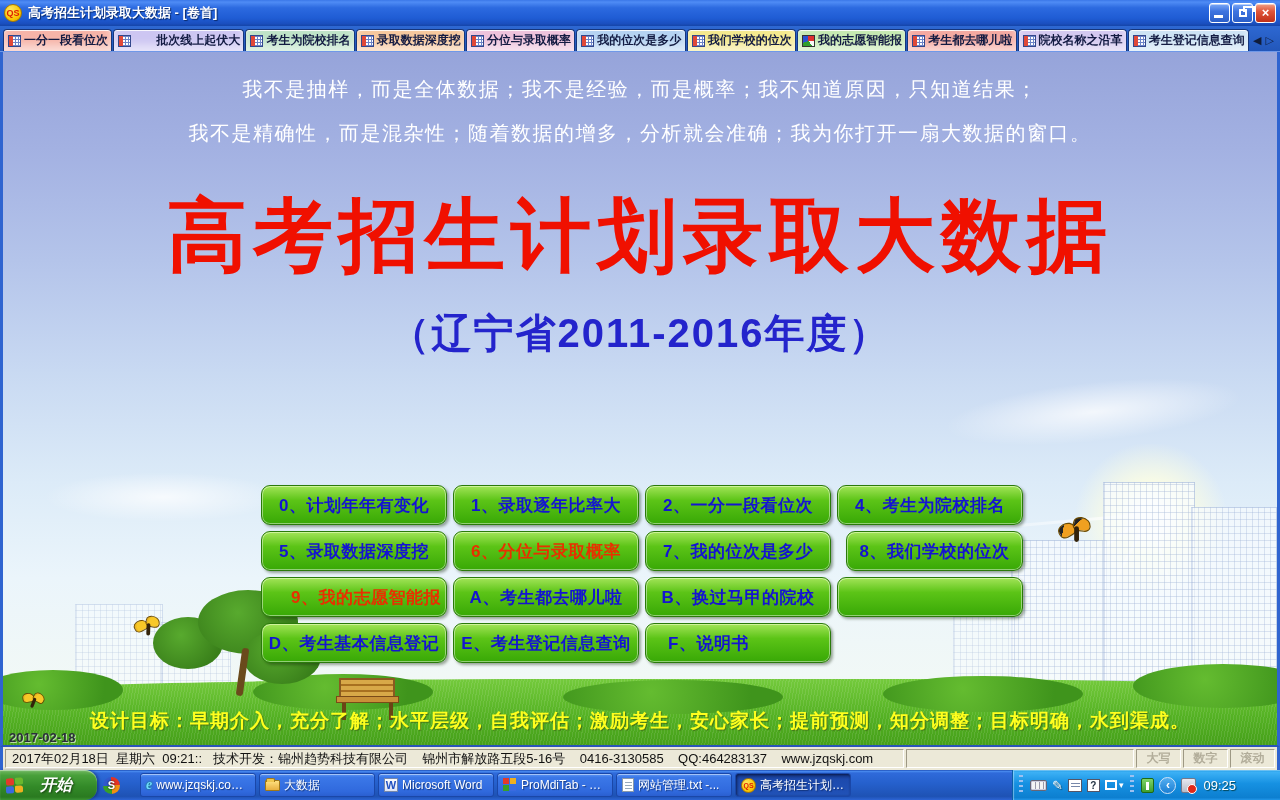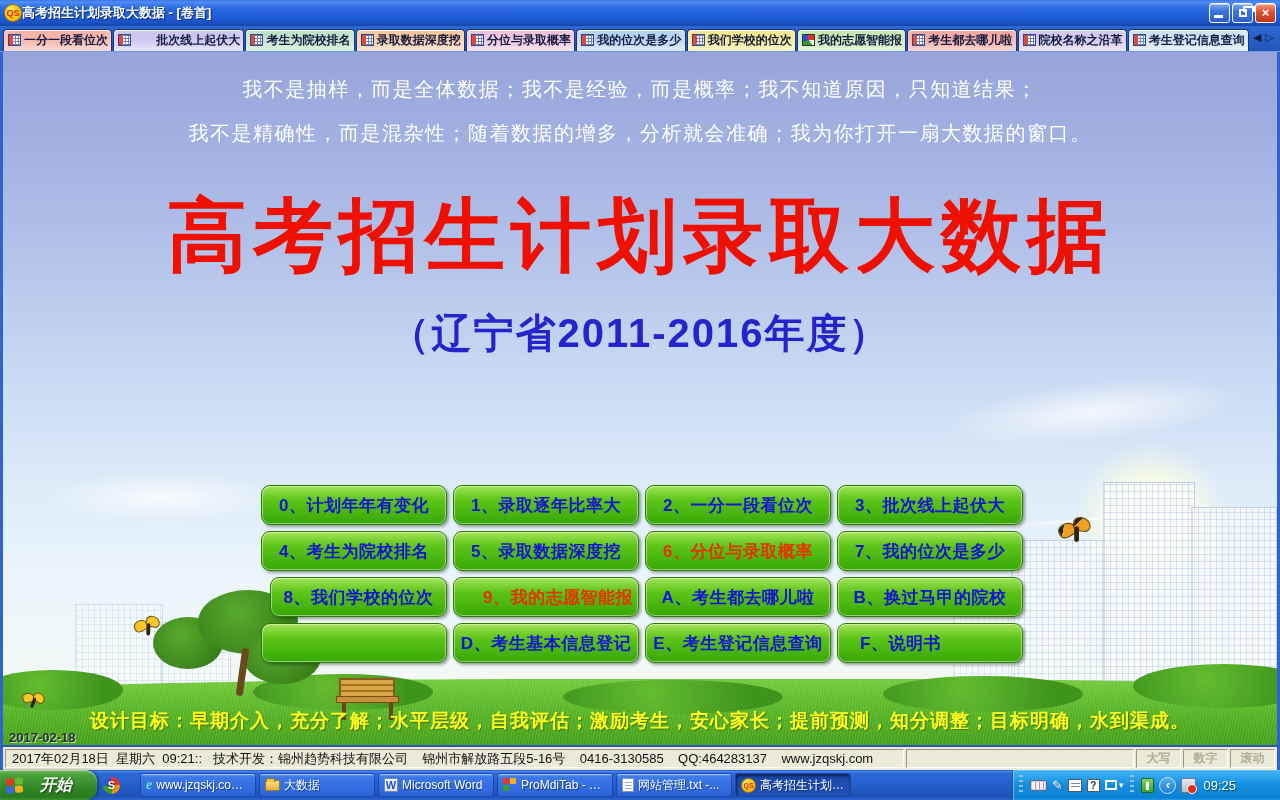--- a/index.html
+++ b/index.html
@@ -7,33 +7,33 @@
   .screen { width:1280px; height:800px; display:flex; flex-direction:column; background:#2f64d0; }
 
   
   .titlebar { height:26px; display:flex; align-items:center; padding:0 4px;
     background:linear-gradient(180deg,#3a77e8 0%,#4f8cf5 8%,#2c6ae0 30%,#1f5cd4 70%,#1a4fc0 90%,#1545a8 100%);
     flex:0 0 26px; }
   .app-logo { width:18px; height:18px; border-radius:50%;
     background:radial-gradient(circle at 35% 30%,#ffe860,#f8c400 65%,#d89c00);
     color:#e02000; font-size:9px; font-weight:bold; display:flex; align-items:center; justify-content:center;
     border:1px solid #a87800; flex:0 0 18px; }
-  .title-text { color:#fff; font-weight:bold; font-size:13px; margin-left:0;
+  .title-text { color:#fff; font-weight:bold; font-size:13px; margin-left:6px;
     text-shadow:1px 1px 1px #0a2a6a; white-space:nowrap; }
   .win-controls { margin-left:auto; display:flex; gap:2px; }
   .wbtn { width:21px; height:20px; border-radius:3px; border:1px solid #fff; position:relative;
     background:linear-gradient(180deg,#7aa8f8,#3e74e0 40%,#2a5ec8); box-shadow:inset 0 1px 0 rgba(255,255,255,.5); }
   .wbtn.close { background:linear-gradient(180deg,#f0a088,#e0563a 40%,#c03018); color:#fff;
     font-weight:bold; font-size:13px; text-align:center; line-height:18px; }
   .wbtn .minbar { position:absolute; left:4px; bottom:4px; width:9px; height:3px; background:#fff; }
   .wbtn .restsq { position:absolute; left:6px; top:5px; width:8px; height:8px; border:2px solid #fff; background:transparent; }
   .wbtn .restsq:before { content:""; position:absolute; left:2px; top:-5px; width:8px; height:4px; border:2px solid #fff; border-bottom:none; }
 
   
-  .tabbar { height:26px; flex:0 0 26px; display:flex; align-items:center; padding:2px 3px 0 3px;
+  .tabbar { height:26px; flex:0 0 26px; display:flex; align-items:flex-end; padding:2px 3px 0 3px;
     background:linear-gradient(180deg,#2e68d2,#2257ba); border-bottom:1px solid #6f98e8; }
   .tab { height:22px; border:1px solid #16367c; border-bottom:none; border-radius:4px 4px 0 0;
     display:flex; align-items:center; gap:3px; padding:0 4px; margin-right:1px;
     font-size:12px; font-weight:bold; color:#131b42; cursor:pointer; white-space:nowrap; overflow:hidden;
     box-shadow:inset 0 1px 0 rgba(255,255,255,.85), inset 0 -6px 8px rgba(255,255,255,.55); }
   .grid-icon { width:13px; height:12px; flex:0 0 13px; border:1px solid #33488c;
     background:linear-gradient(90deg,#e04838 0 4px,transparent 4px),
       repeating-linear-gradient(0deg,#6c84c8 0 1px,transparent 1px 3px),
       repeating-linear-gradient(90deg,#6c84c8 0 1px,transparent 1px 3px),#fff; }
   .chart-icon { width:13px; height:12px; flex:0 0 13px; border:1px solid #333;
@@ -291,21 +291,20 @@
 
     <div class="slogan" style="top:24px;">我不是抽样，而是全体数据；我不是经验，而是概率；我不知道原因，只知道结果；</div>
     <div class="slogan" style="top:68px;">我不是精确性，而是混杂性；随着数据的增多，分析就会准确；我为你打开一扇大数据的窗口。</div>
     <div class="main-title" style="color: rgb(240, 16, 0);">高考招生计划录取大数据</div>
     <div class="sub-title" style="color: rgb(36, 36, 204);">（辽宁省2011-2016年度）</div>
 
     <div class="menu-grid">
       <div class="gbtn" style="color: rgb(20, 20, 210);">0、计划年年有变化</div>
       <div class="gbtn" style="color: rgb(20, 20, 210);">1、录取逐年比率大</div>
       <div class="gbtn" style="color: rgb(20, 20, 210);">2、一分一段看位次</div>
-      <div class="gbtn" style="color: rgb(20, 20, 210);">3、批次线上起伏大</div>
       <div class="gbtn" style="color: rgb(20, 20, 210);">4、考生为院校排名</div>
       <div class="gbtn" style="color: rgb(20, 20, 210);">5、录取数据深度挖</div>
       <div class="gbtn" style="color: rgb(232, 48, 0);">6、分位与录取概率</div>
       <div class="gbtn" style="color: rgb(20, 20, 210);">7、我的位次是多少</div>
       <div class="gbtn" style="color: rgb(20, 20, 210); margin-left: 9px;">8、我们学校的位次</div>
       <div class="gbtn" style="color: rgb(232, 48, 0); padding-left: 24px;">9、我的志愿智能报</div>
       <div class="gbtn" style="color: rgb(20, 20, 210);">A、考生都去哪儿啦</div>
       <div class="gbtn" style="color: rgb(20, 20, 210);">B、换过马甲的院校</div>
       <div class="gbtn"></div>
       <div class="gbtn" style="color: rgb(20, 20, 210);">D、考生基本信息登记</div>

